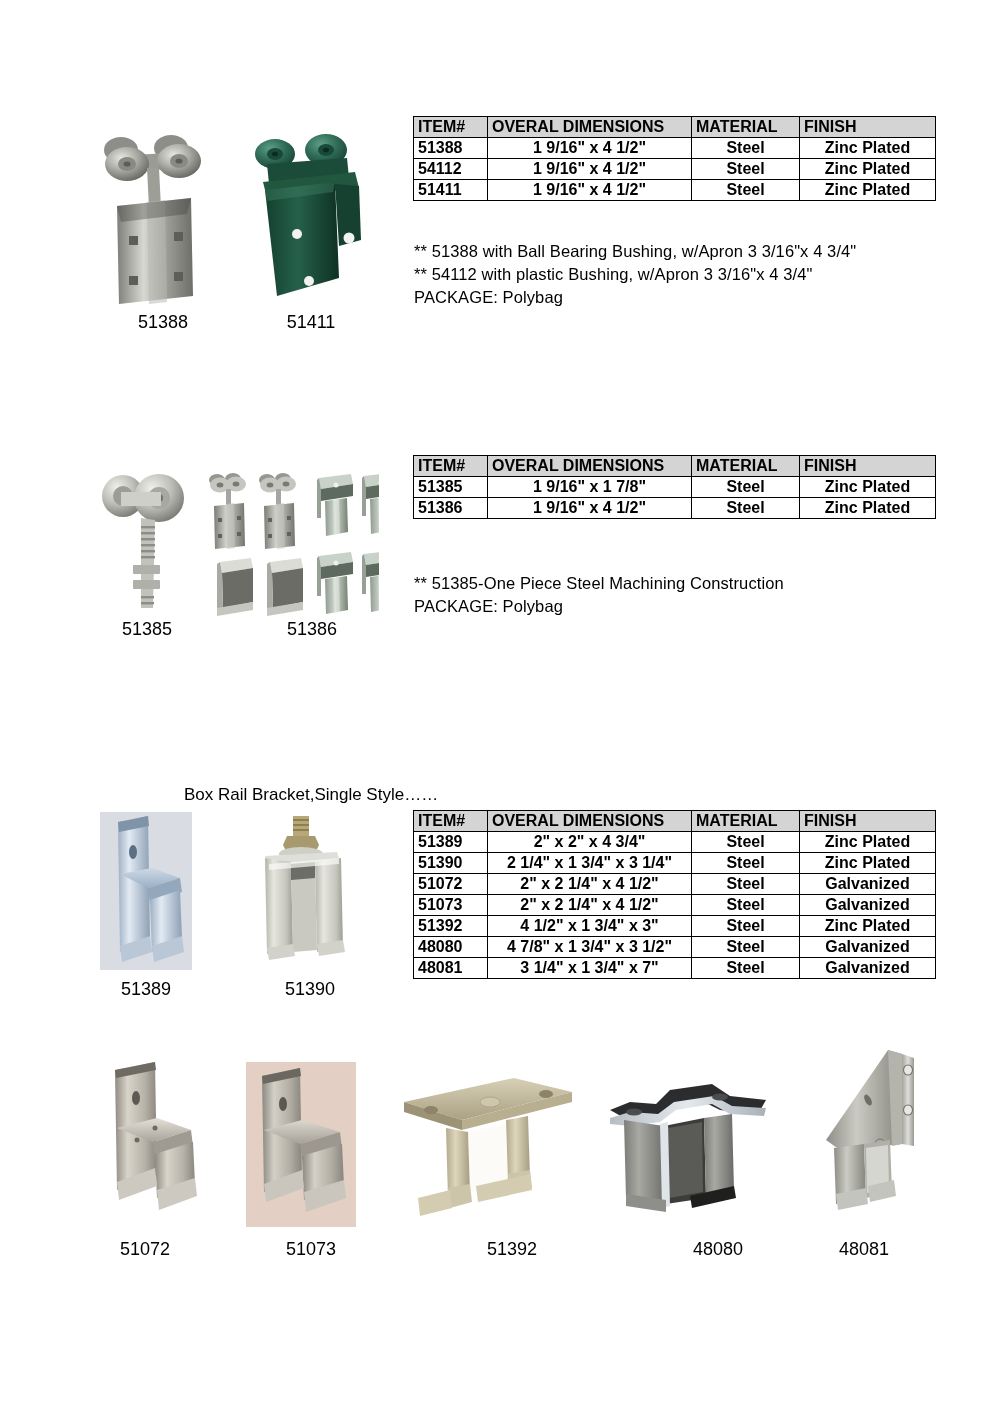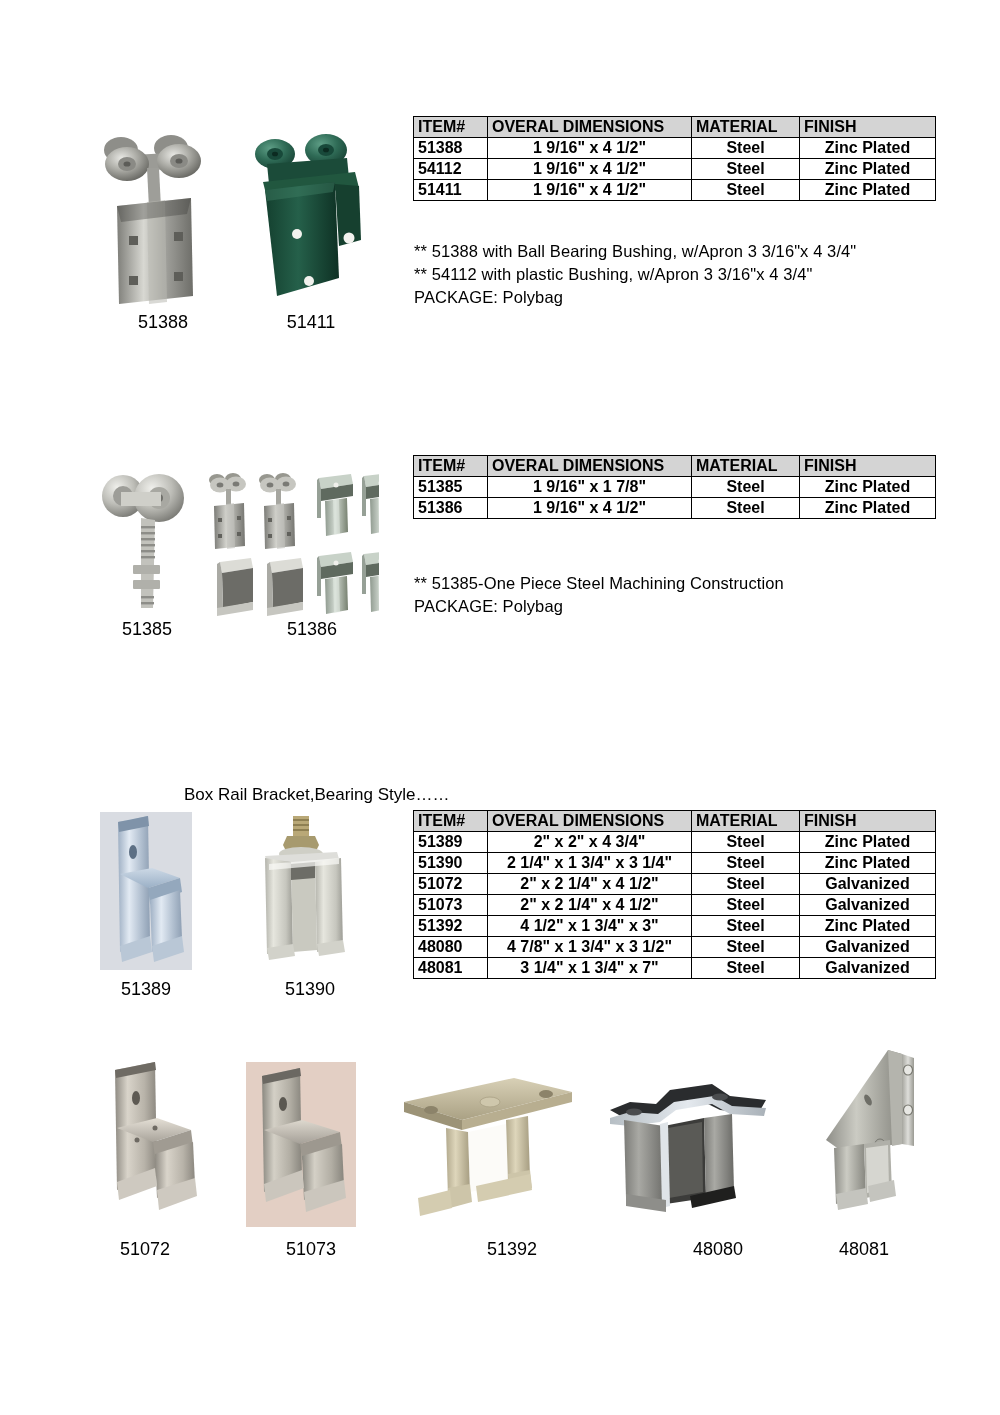--- a/index.html
+++ b/index.html
@@ -319,21 +319,21 @@
         </tr>
     </tbody>
   </table>
 </div>
 
 <div class="abs notes" style="left:414px;top:532px;margin-top:40px;">
   <div>** 51385-One Piece Steel Machining Construction</div>
   <div>PACKAGE: Polybag</div>
 </div>
 
-<div class="abs heading" style="left:184px;top:785px;">Box Rail Bracket,Bearing Style……</div>
+<div class="abs heading" style="left:184px;top:785px;">Box Rail Bracket,Single Style……</div>
 
 <div class="abs photo bg-blue" style="left:100px;top:812px;width:92px;height:158px;">
   <svg width="92" height="158" viewBox="0 0 92 158">
     <defs>
       <linearGradient id="zn" x1="0" y1="0" x2="1" y2="0">
         <stop offset="0" stop-color="#9fb0c4"></stop>
           <stop offset=".35" stop-color="#e2eaf3"></stop>
         <stop offset=".7" stop-color="#b4c2d2"></stop>
           <stop offset="1" stop-color="#8fa0b4"></stop>
       </linearGradient>

